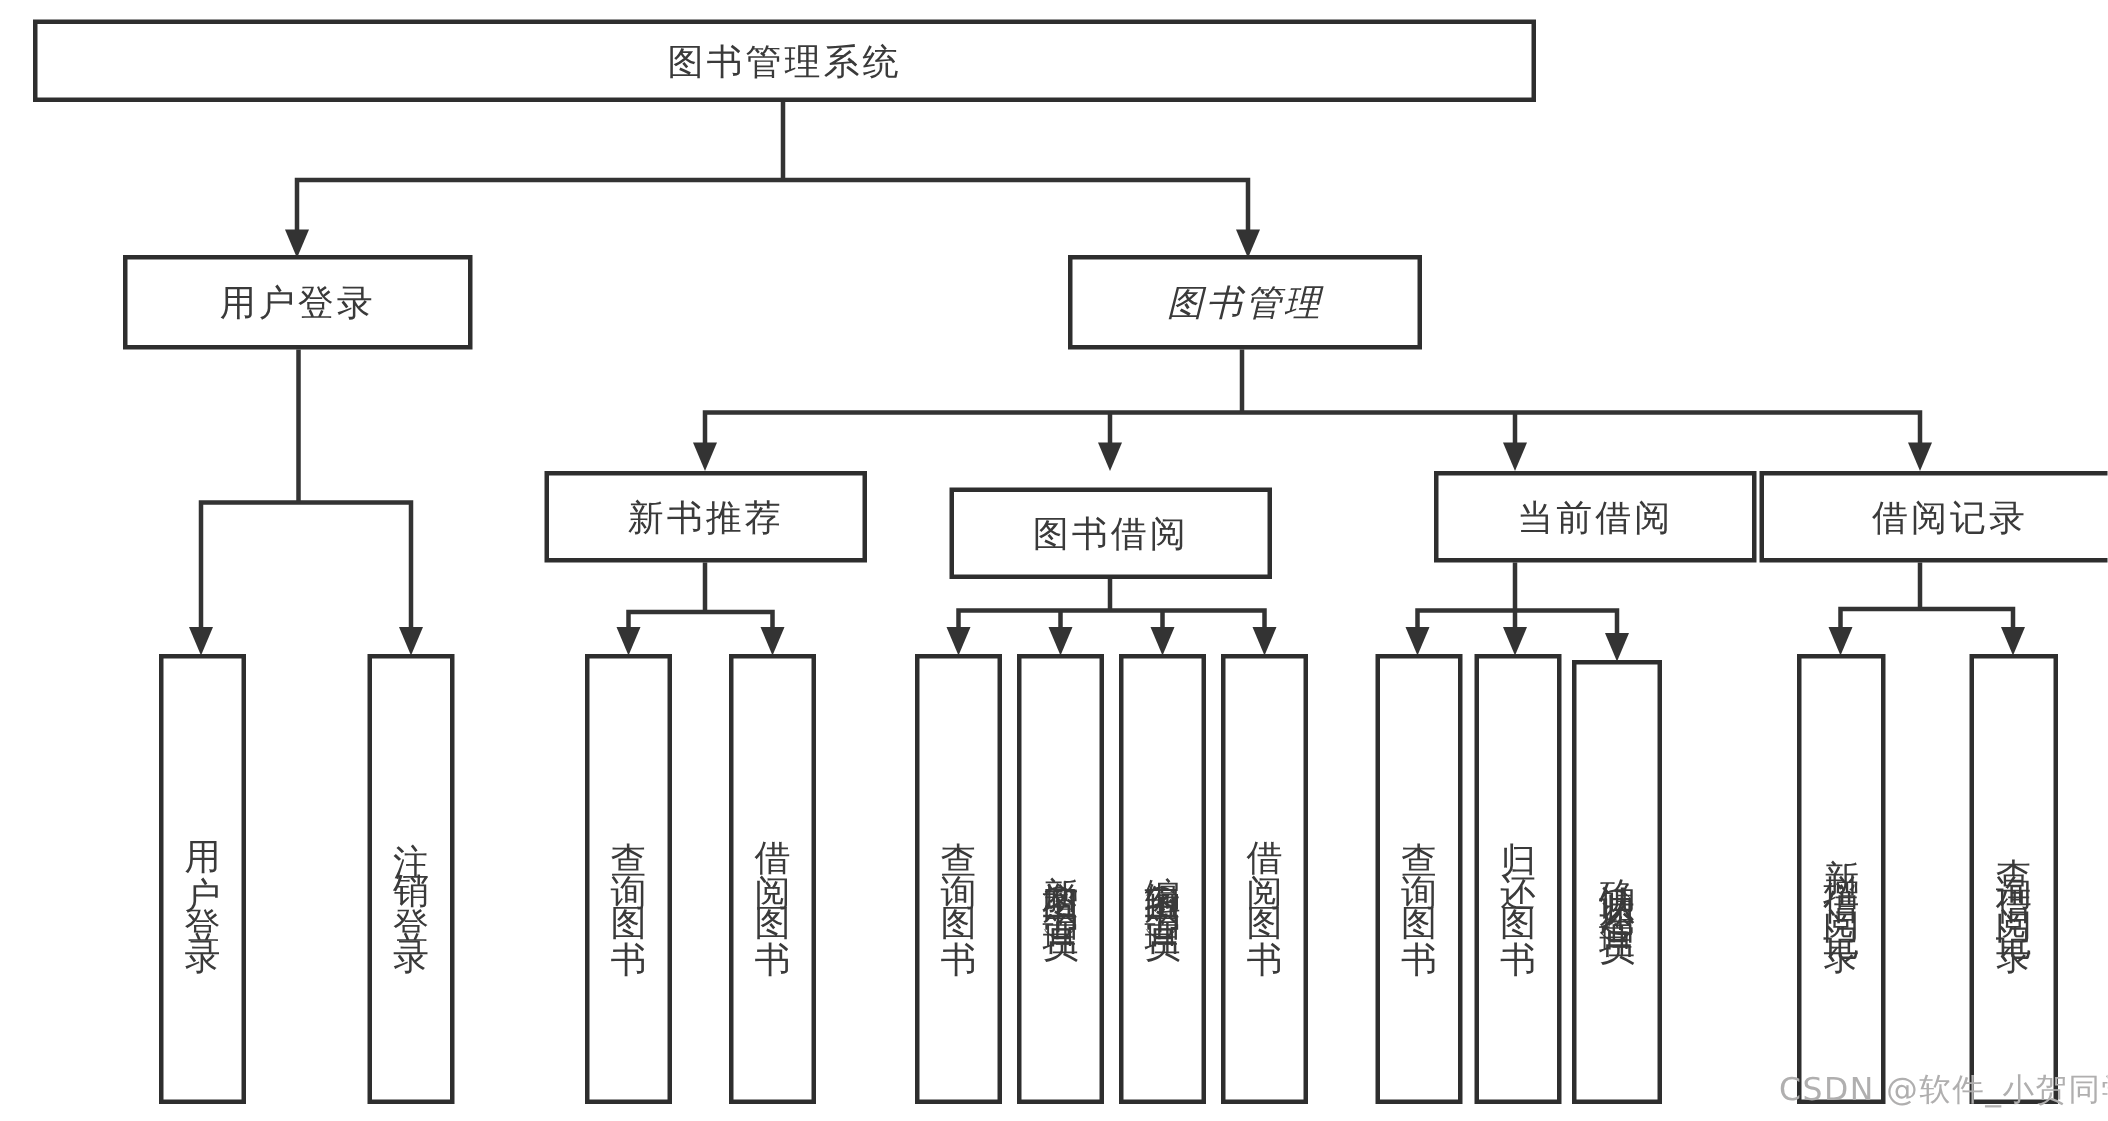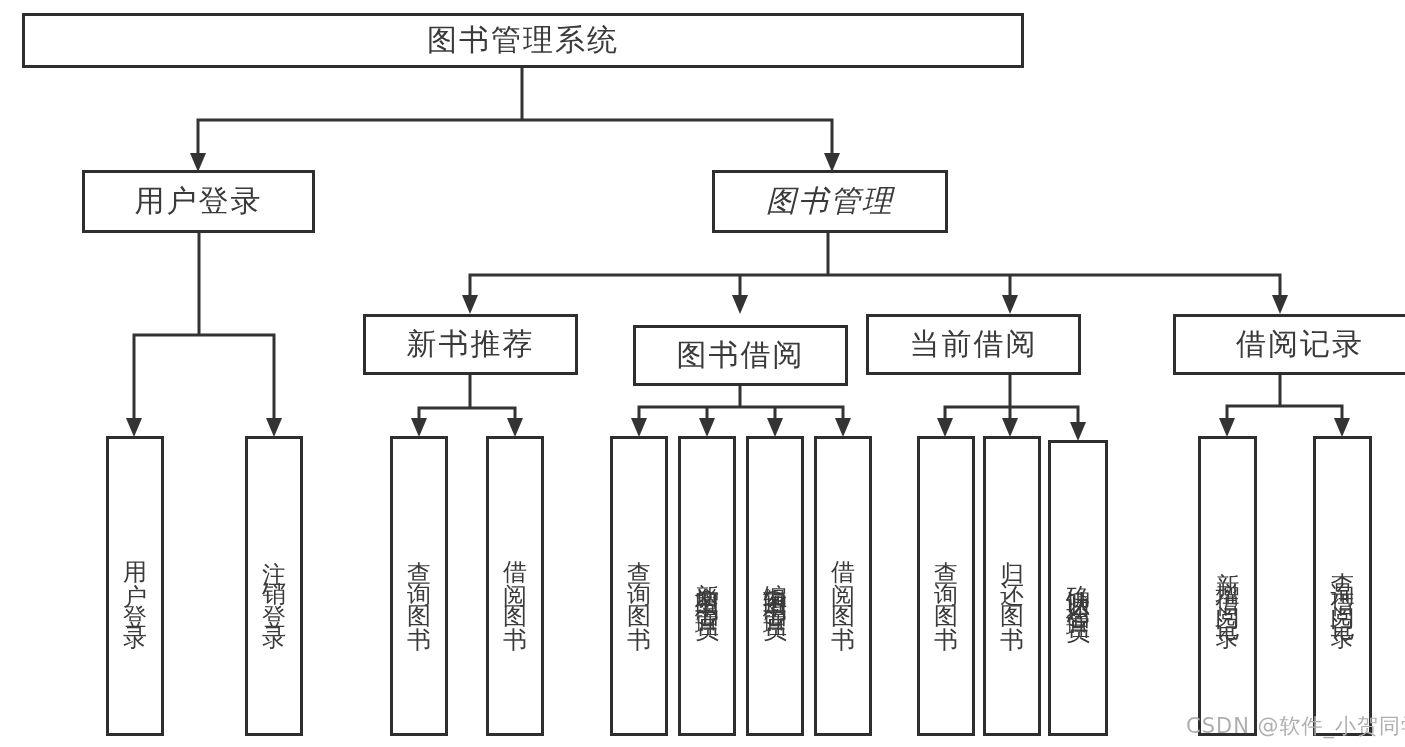--- a/index.html
+++ b/index.html
@@ -26,21 +26,21 @@
     position: absolute;
     box-sizing: border-box;
     border: 3px solid #2e2e2e;
     background: #ffffff;
     display: flex;
     align-items: center;
     justify-content: center;
     color: #3a3a3a;
   }
   .hbox {
-    font-size: 30px;
+    font-size: 24px;
     letter-spacing: 2px;
     white-space: nowrap;
   }
   .vbox .vtext {
     writing-mode: vertical-rl;
     text-orientation: mixed;
     font-size: 24px;
     line-height: 1;
     color: #3a3a3a;
     white-space: nowrap;
@@ -126,21 +126,21 @@
   <div class="hbox" style="left:712px; top:170px; width:236px; height:63px;font-style:italic;">
     <span>图书管理</span>
   </div>
 
   <div class="hbox" style="left:363px; top:314px; width:215px; height:61px;">
     <span>新书推荐</span>
   </div>
   <div class="hbox" style="left:633px; top:314px; width:215px; height:61px;margin-top:11px;">
     <span>图书借阅</span>
   </div>
-  <div class="hbox" style="left:866px; top:314px; width:215px; height:61px;">
+  <div class="hbox" style="left:956px; top:314px; width:215px; height:61px;">
     <span>当前借阅</span>
   </div>
   <div class="hbox" style="left:1173px; top:314px; width:254px; height:61px;">
     <span>借阅记录</span>
   </div>
 
   <div class="vbox" style="left:106px; top:436px; width:58px; height:300px;">
     <span class="vtext sp-loose">用户登录</span>
   </div>
   <div class="vbox" style="left:245px; top:436px; width:58px; height:300px;">

